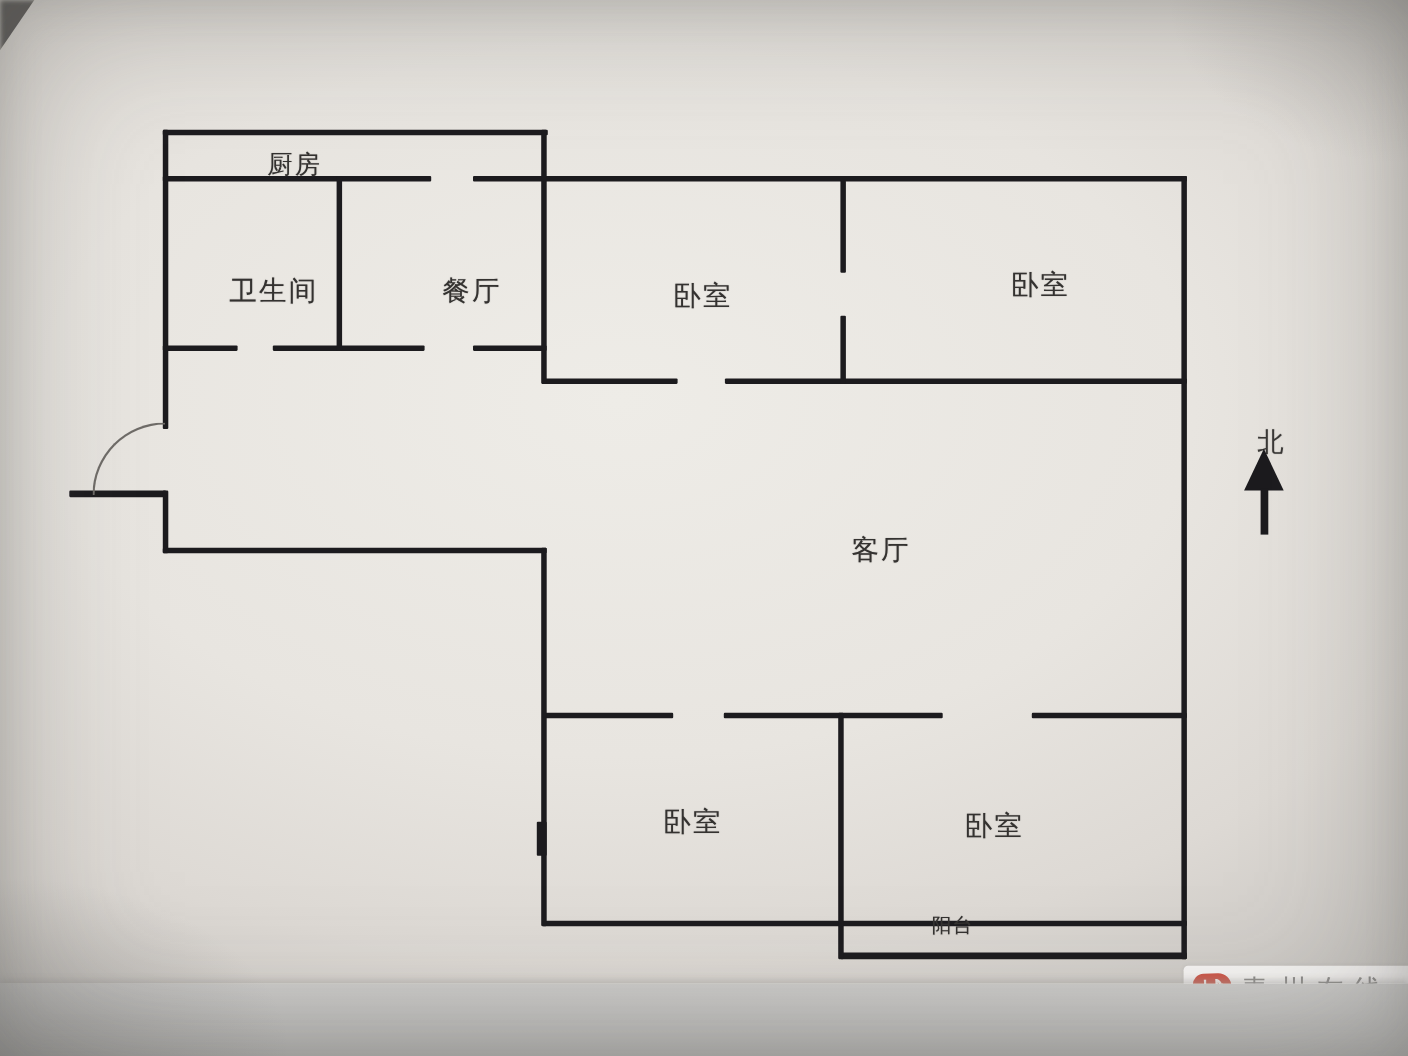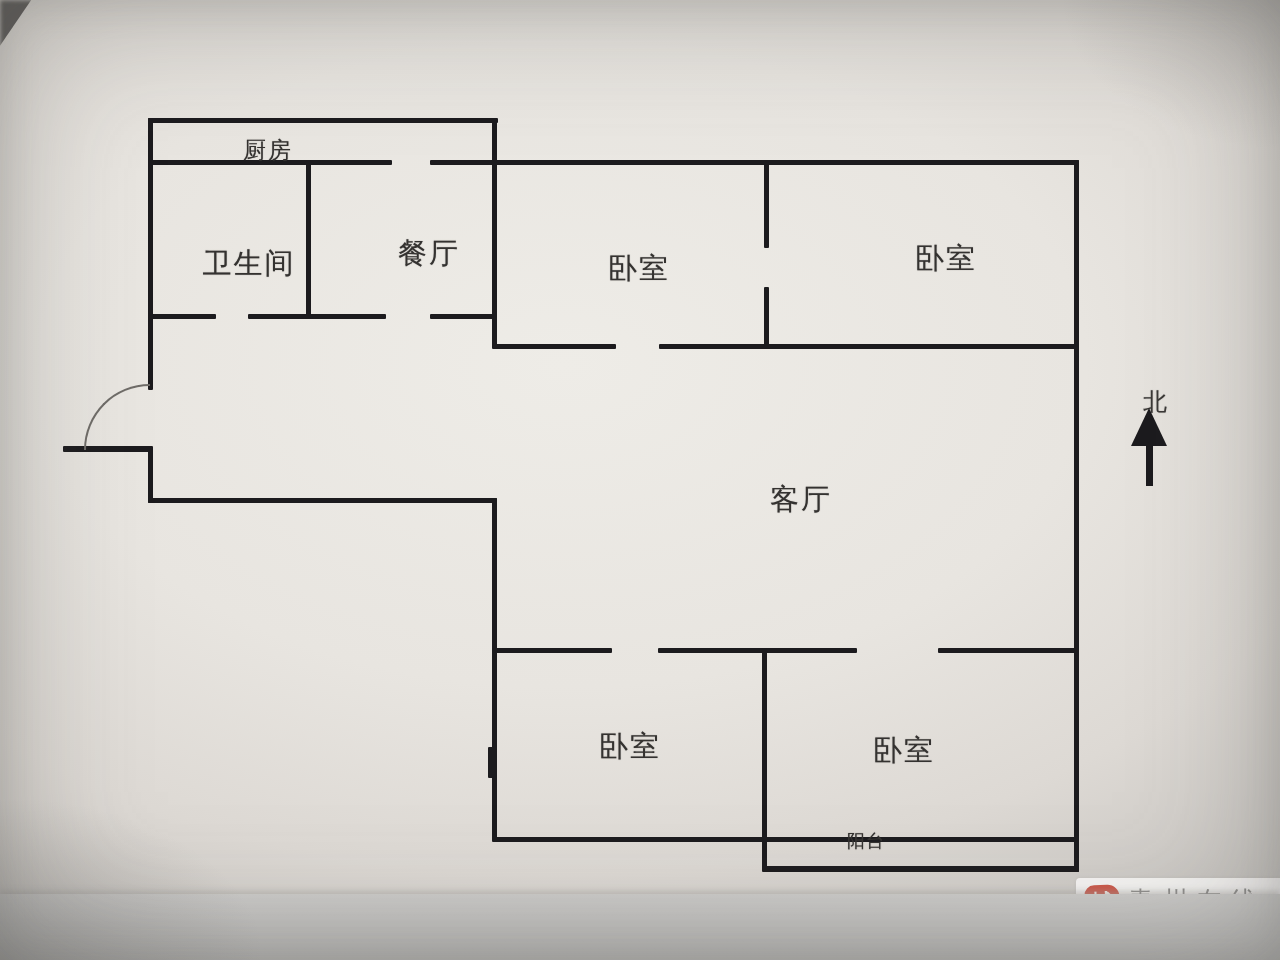--- a/index.html
+++ b/index.html
@@ -23,21 +23,21 @@
     background:radial-gradient(ellipse at 100% 0%, rgba(120,118,115,.30) 0%, rgba(120,118,115,0) 70%);}
   .corner-shade-bl{position:absolute;left:0;bottom:0;width:260px;height:160px;pointer-events:none;
     background:radial-gradient(ellipse at 0% 100%, rgba(100,98,96,.32) 0%, rgba(100,98,96,0) 72%);}
 
   .plan{position:absolute;inset:0;filter:blur(.4px);}
   .wall{position:absolute;background:var(--wall,#1c1b1e);border-radius:1px;}
   .door-arc{position:absolute;left:84px;top:384px;width:64px;height:64px;
     border-top:2px solid var(--arc,#6f6c68);border-left:2px solid var(--arc,#6f6c68);
     border-top-left-radius:100%;}
   .room-label{position:absolute;transform:translate(-50%,-50%);
-    color:var(--label,#343230);font-size:29px;letter-spacing:2px;white-space:nowrap;
+    color:var(--label,#343230);font-size:25px;letter-spacing:2px;white-space:nowrap;
     text-shadow:0 0 1px rgba(70,68,66,.55);}
   .north{position:absolute;}
   .north .char{position:absolute;left:1143px;top:386px;font-size:24px;color:#3a3836;
     text-shadow:0 0 1px rgba(70,68,66,.5);}
   .north .head{position:absolute;left:1131px;top:408px;width:0;height:0;
     border-left:18px solid transparent;border-right:18px solid transparent;
     border-bottom:38px solid var(--wall,#1c1b1e);}
   .north .shaft{position:absolute;left:1146px;top:444px;width:7px;height:42px;
     background:var(--wall,#1c1b1e);}
 
@@ -86,21 +86,21 @@
         <div class="wall" style="left: 1074px; top: 160px; width: 5px; height: 712px;"></div>
         <div class="wall" style="left: 492px; top: 498px; width: 5px; height: 344px;"></div>
         <div class="wall" style="left: 488px; top: 747px; width: 9px; height: 31px;"></div>
         <div class="wall" style="left: 762px; top: 648px; width: 5px; height: 224px;"></div>
       </div>
 
     <div class="door-arc"></div>
 
     <span class="room-label" style="left:268px;top:150px;font-size:23px">厨房</span>
     <span class="room-label" style="left:249px;top:264px">卫生间</span>
-    <span class="room-label" style="left:429px;top:254px">餐厅</span>
+    <span class="room-label" style="left:429px;top:264px">餐厅</span>
     <span class="room-label" style="left:639px;top:269px">卧室</span>
     <span class="room-label" style="left:946px;top:259px">卧室</span>
     <span class="room-label" style="left:801px;top:500px">客厅</span>
     <span class="room-label" style="left:630px;top:747px">卧室</span>
     <span class="room-label" style="left:904px;top:751px">卧室</span>
     <span class="room-label" style="left:866px;top:841px;font-size:18px;letter-spacing:1px">阳台</span>
 
     <div class="north">
       <span class="char">北</span>
       <div class="head"></div>

